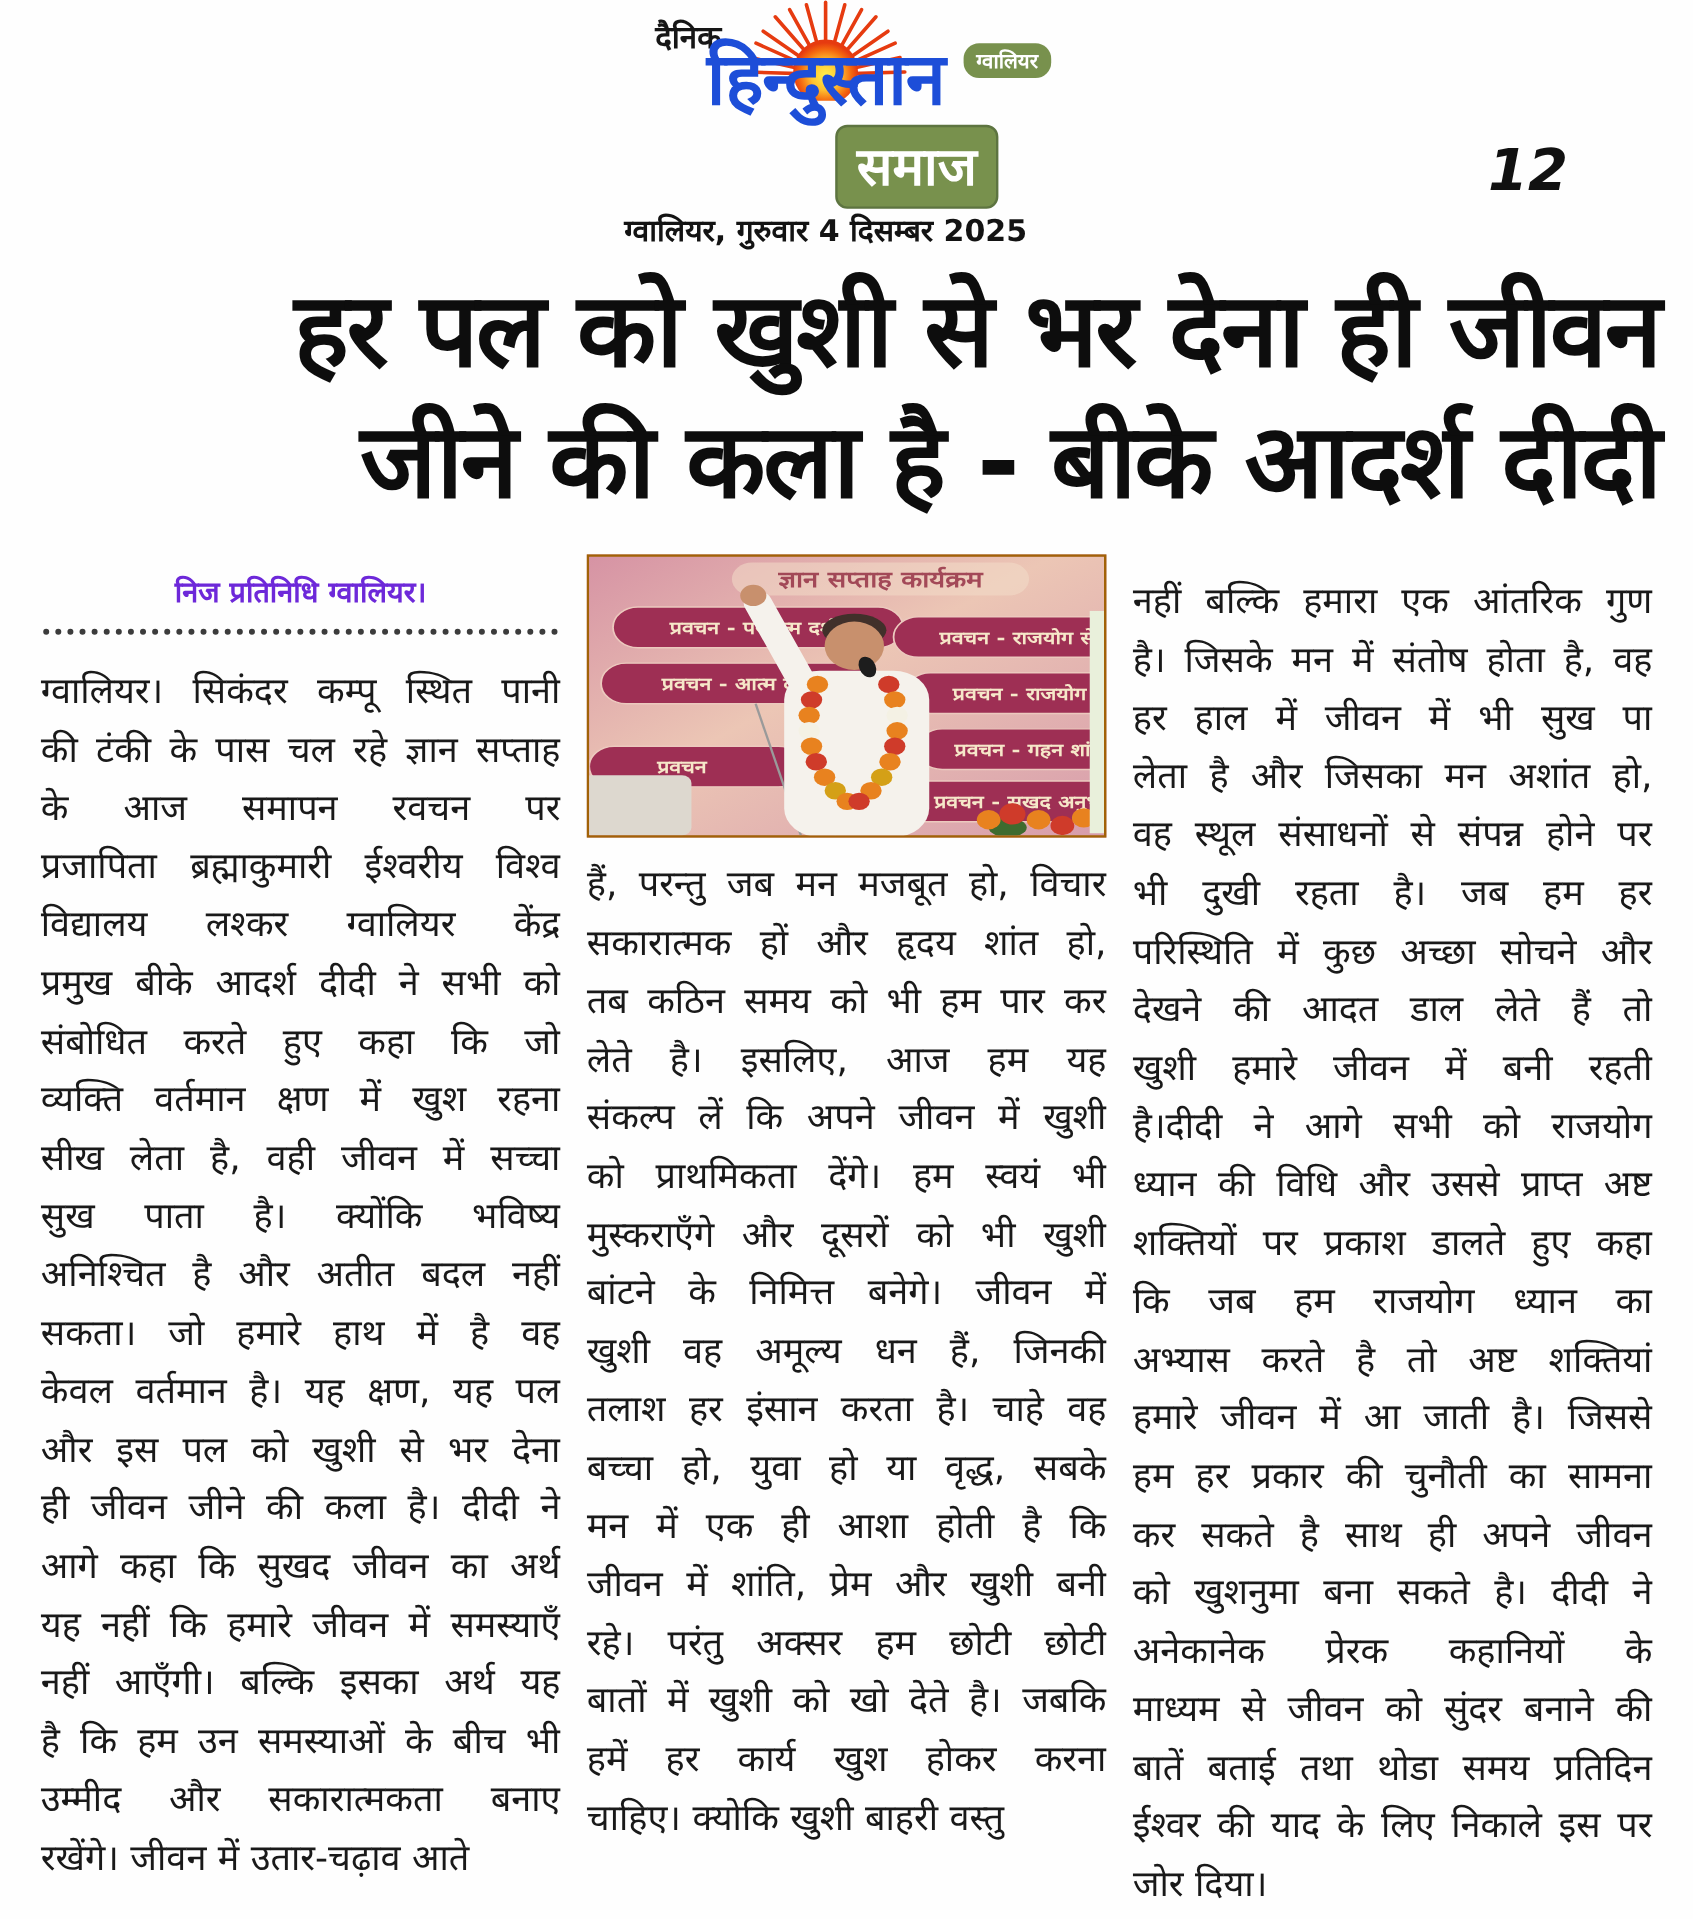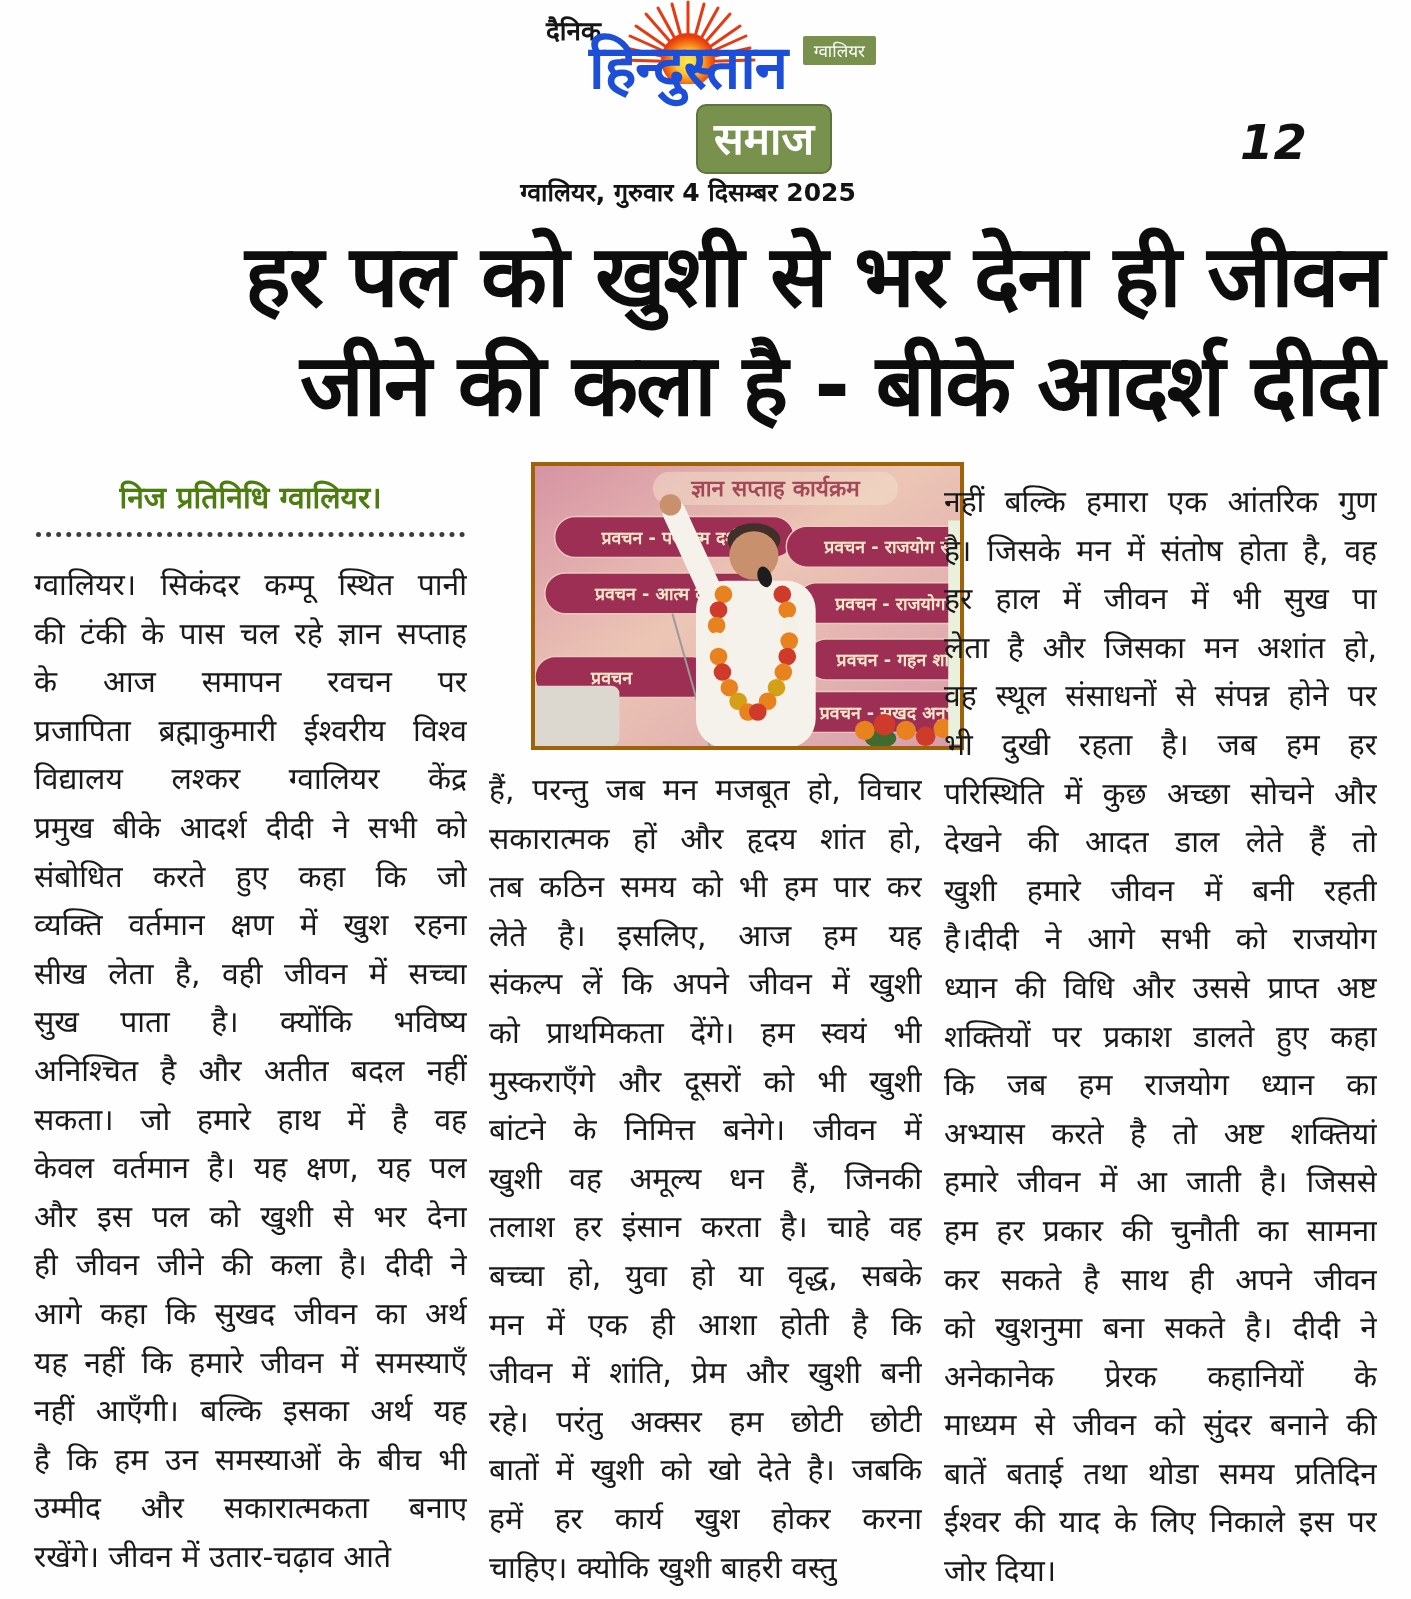--- a/index.html
+++ b/index.html
@@ -21,22 +21,22 @@
   
   .logo-box{position:absolute;left:498px;top:4px;width:380px;height:210px;}
   .sun{position:absolute;left:122px;top:-4px;width:136px;height:84px;z-index:0;}
   .daily-label{position:absolute;left:48px;top:8px;font-size:26px;font-weight:700;color:#161616;z-index:1;}
   .paper-title{
     position:absolute;left:0;top:26px;width:380px;text-align:center;
     font-size:60px;font-weight:900;letter-spacing:-1px;color:#1d4ed8;z-index:1;line-height:1.25;
   }
   .city-badge{
     position:absolute;right:2px;top:32px;z-index:2;
-    background:var(--brand-green);color:#fff;font-size:17px;font-weight:400;
-    padding:3px 11px;border-radius:2px;
+    background:var(--brand-green);color:#fff;font-size:17px;font-weight:700;
+    padding:3px 11px;border-radius:13px;
   }
   .samaj-badge{
     position:absolute;left:198px;top:100px;z-index:2;
     background:var(--brand-green);color:#ffffff;font-size:44px;font-weight:900;
     padding:1px 16px 5px;border-radius:10px;border:2px solid #5d7440;
   }
   .dateline{
     position:absolute;left:-60px;top:170px;width:500px;text-align:center;
     font-size:25px;font-weight:800;color:#131313;
   }
@@ -46,30 +46,30 @@
     position:absolute;top:222px;left:28px;right:28px;text-align:right;
     color:var(--headline-ink);font-weight:900;
   }
   .headline .hl{font-size:86px;line-height:109px;letter-spacing:-2px;white-space:nowrap;}
   
   .columns{
     position:absolute;top:462px;left:34px;right:34px;bottom:0;
     display:flex;gap:22px;
   }
   .col{flex:1 1 0;min-width:0;}
-  .byline{margin-top:14px;text-align:center;font-size:30px;font-weight:800;color:#4d7c0f;}
+  .byline{margin-top:14px;text-align:center;font-size:24px;font-weight:800;color:#6d28d9;}
   .dotted-rule{border-bottom:5px dotted #3c3c3c;margin:15px 2px 24px;}
   .col-text .body-line{
     font-size:30px;line-height:48.6px;color:var(--body-ink);
     text-align:justify;text-align-last:justify;white-space:nowrap;overflow:hidden;
   }
   .col-text .body-line:last-child{text-align-last:left;}
   .col3-pad{padding-top:16px;}
   
-  .photo-frame{width:100%;height:288px;margin-bottom:16px;border:4px solid #a16207;background:#dfa3af;margin-left:42px;}
+  .photo-frame{width:100%;height:236px;margin-bottom:16px;border:2px solid #a16207;background:#dfa3af;}
   .photo-frame svg{display:block;width:100%;height:100%;}
   .pill-label{font-size:18px;font-weight:700;fill:var(--pill-text);}
   .photo-title-text{font-size:23px;font-weight:700;fill:#9b3b4d;opacity:.9;}
 </style>
 </head>
 <body>
 
 <div class="page">
 
   <div class="logo-box">

